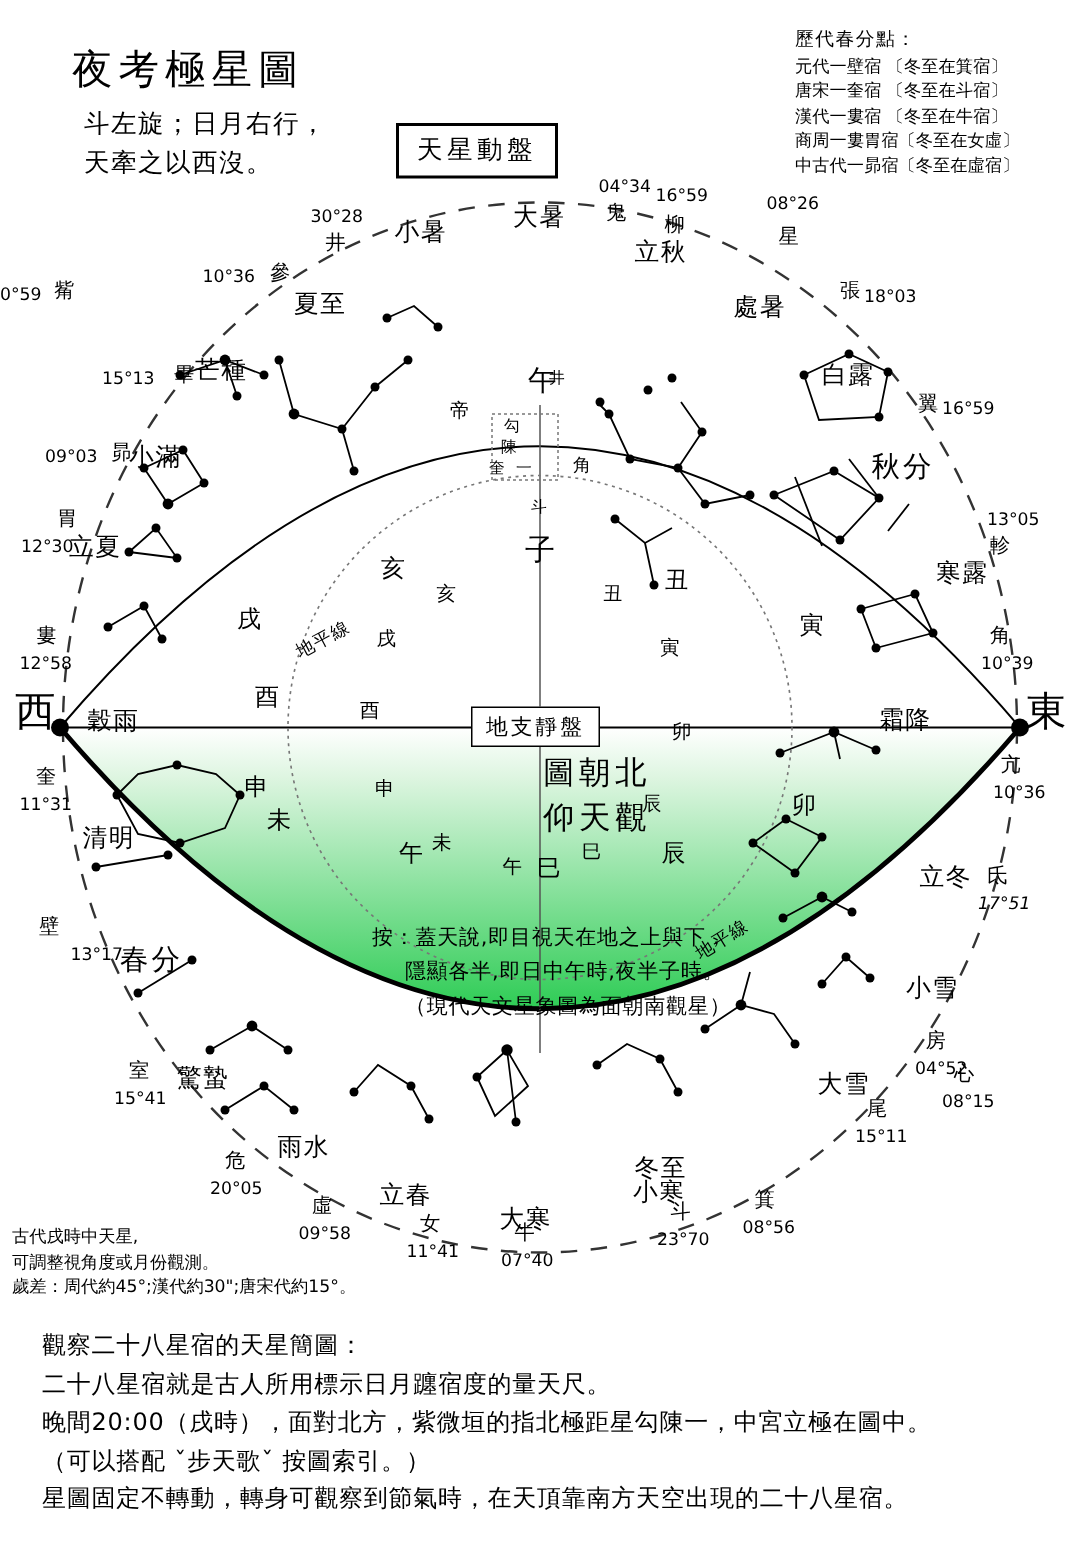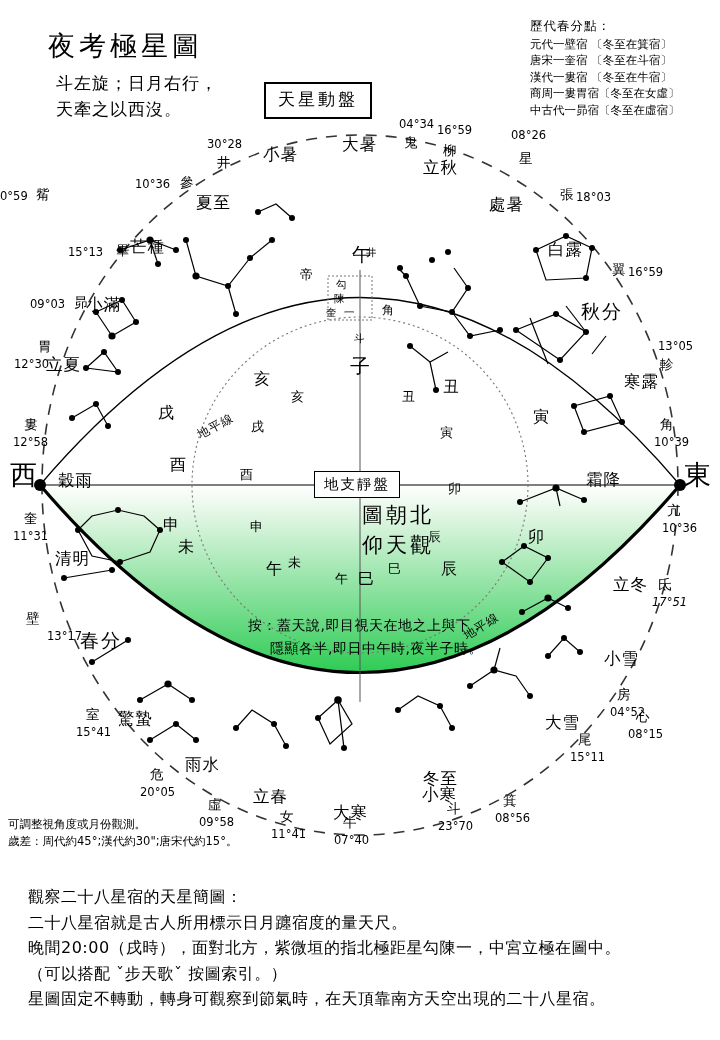--- a/index.html
+++ b/index.html
@@ -407,23 +407,25 @@
   <div class="lbl tiny" style="left:382px;top:204px;font-size:12px;">角</div>
   <div class="lbl tiny" style="left:354px;top:232px;">斗</div>
   <div class="lbl tiny" style="left:366px;top:146px;">井</div>
   <div class="lbl term-lg" style="left:352px;top:148px;">午</div>
 
 </div>
 
 <div class="abs" id="note">
   <div>按：蓋天說,即目視天在地之上與下，</div>
   <div class="ind">隱顯各半,即日中午時,夜半子時。</div>
+  <div class="ind">（現代天文星象圖為面朝南觀星）</div>
 </div>
 
 <div class="abs" id="smallnote">
+  <div>古代戌時中天星,</div>
   <div>可調整視角度或月份觀測。</div>
   <div>歲差：周代約45°;漢代約30";唐宋代約15°。</div>
 </div>
 
 <div class="abs" id="para">
   <div>觀察二十八星宿的天星簡圖：</div>
   <div>二十八星宿就是古人所用標示日月躔宿度的量天尺。</div>
   <div>晚間20:00（戌時），面對北方，紫微垣的指北極距星勾陳一，中宮立極在圖中。</div>
   <div>（可以搭配 ˇ步天歌ˇ 按圖索引。）</div>
   <div>星圖固定不轉動，轉身可觀察到節氣時，在天頂靠南方天空出現的二十八星宿。</div>

